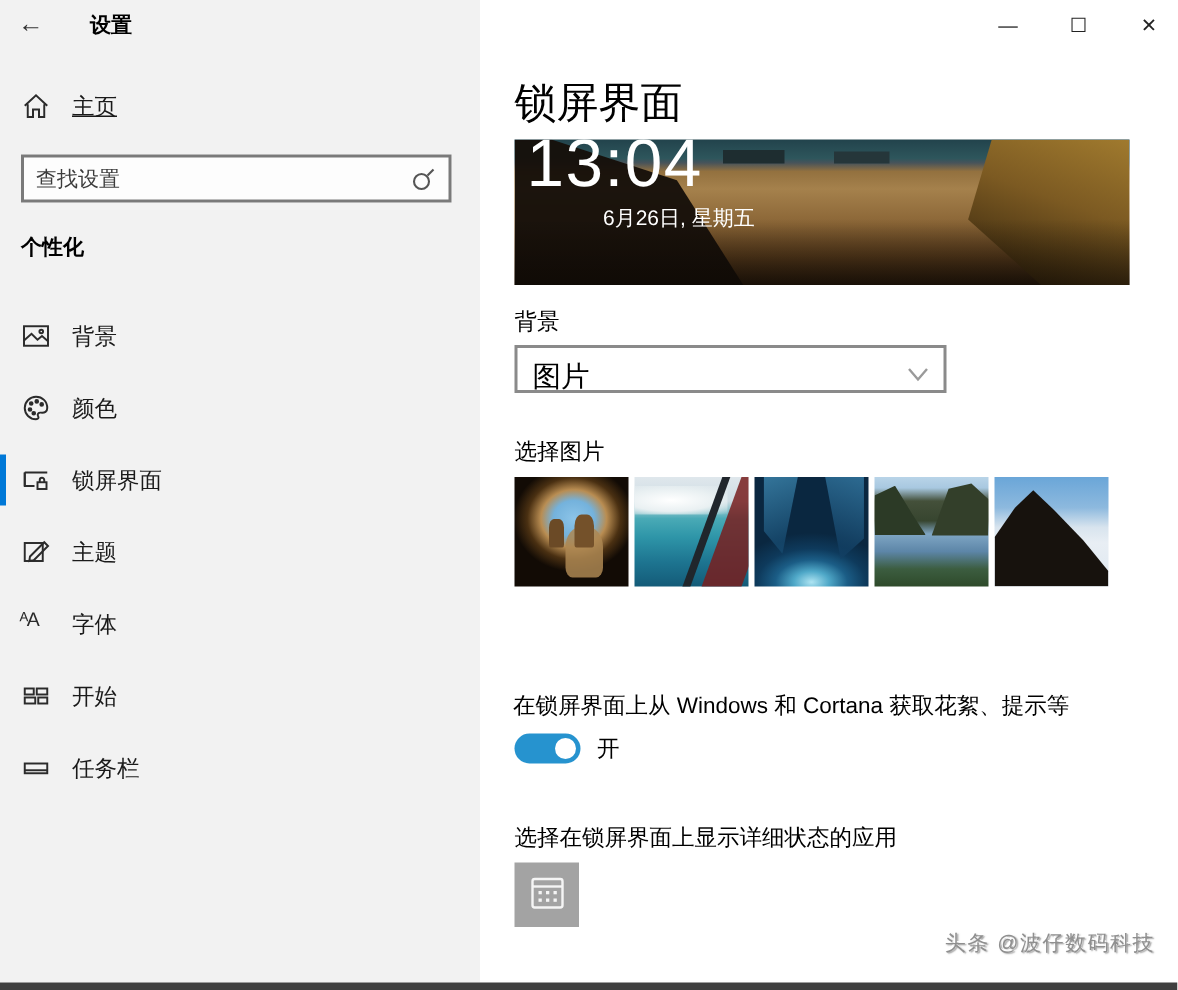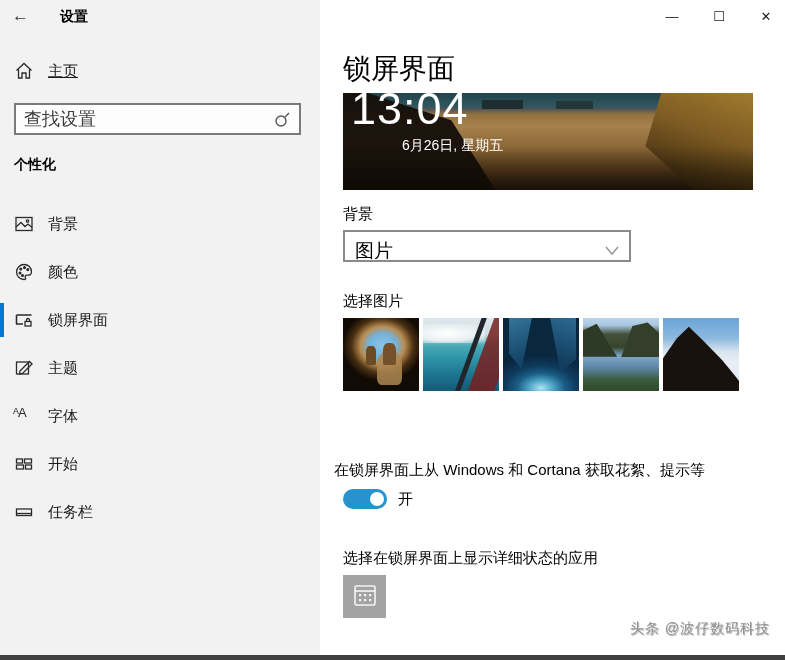--- a/index.html
+++ b/index.html
@@ -8,21 +8,21 @@
   #screen { position:relative; width:785px; height:660px; background:#fff; }
 
   
   #sidebar { position:absolute; left:0; top:0; width:320px; height:655px; background:#f2f2f2; }
   .back-btn { position:absolute; left:12px; top:6px; font-size:17px; color:#333; cursor:pointer; }
   .app-title { position:absolute; left:60px; top:8px; font-size:14px; font-weight:700; color:#000; }
   .home-row { position:absolute; left:0; top:58px; width:320px; height:30px; }
   .home-row .icon { position:absolute; left:14px; top:3px; }
   .home-row .lbl { position:absolute; left:48px; top:4px; font-size:15px;text-decoration:underline; }
   .searchbox { position:absolute; left:14px; top:103px; width:287px; height:32px; background:#fdfdfd; border:2px solid #7a7a7a; }
-  .searchbox input { position:absolute; left:8px; top:0; width:240px; height:28px; border:none; outline:none; background:transparent; font-size:18px; color:#333; font-family:inherit; }
+  .searchbox input { position:absolute; left:8px; top:0; width:240px; height:28px; border:none; outline:none; background:transparent; font-size:14px; color:#333; font-family:inherit; }
   .searchbox input::placeholder { color:#3c3c3c; opacity:1; }
   .searchbox .mag { position:absolute; right:8px; top:6px; }
   .section-head { position:absolute; left:14px; top:156px; font-size:14px; font-weight:700; color:#000; }
   .nav { position:absolute; left:0; top:200px; width:320px; }
   .nav-item { position:relative; width:320px; height:48px; cursor:pointer; }
   .nav-item .icon { position:absolute; left:14px; top:14px; width:20px; height:20px; }
   .nav-item .lbl { position:absolute; left:48px; top:15px; font-size:15px; color:#1a1a1a; }
   .nav-item.selected::before { content:""; position:absolute; left:0; top:7px; width:4px; height:34px; background:#0078d7; }
   svg.lineicon { stroke:#2b2b2b; fill:none; stroke-width:1.3; }
   .font-icon { position:absolute; left:13px; top:13px; font-size:13px; color:#2b2b2b; letter-spacing:-1px; }
@@ -69,21 +69,21 @@
   .t3::before { content:""; position:absolute; left:8%; top:0; width:30%; height:70%; background:linear-gradient(160deg,#3e88b0 0%,#16496e 80%); clip-path:polygon(0 0,100% 0,55% 100%,0 70%); opacity:.8; }
   .t3::after { content:""; position:absolute; right:4%; top:0; width:34%; height:75%; background:linear-gradient(200deg,#357ba5 0%,#123f63 80%); clip-path:polygon(0 0,100% 0,100% 75%,40% 100%); opacity:.8; }
   .t4 { background:linear-gradient(180deg,#b9d4e8 0%,#a8c8e0 10%,#44503a 22%,#37452f 40%,#7fa6c4 52%,#5d86a8 68%,#3c5d40 84%,#2e4a2a 100%); }
   .t4::before { content:""; position:absolute; left:0; top:8%; width:45%; height:45%; background:#2c3a26; clip-path:polygon(0 100%,0 20%,40% 0,75% 60%,100% 100%); }
   .t4::after { content:""; position:absolute; right:0; top:6%; width:50%; height:48%; background:#333f2a; clip-path:polygon(0 100%,30% 10%,70% 0,100% 30%,100% 100%); }
   .t5 { background:linear-gradient(180deg,#6aa6d8 0%,#8db9de 28%,#d8e4ee 46%,#e8eef4 60%,#dfe8f0 100%); }
   .t5::after { content:""; position:absolute; left:0; top:0; width:100%; height:100%; background:#17120d; clip-path:polygon(0 100%,0 55%,18% 28%,34% 12%,52% 30%,78% 58%,100% 86%,100% 100%); }
 
   .browse-btn { position:absolute; left:23px; top:403px; width:88px; height:29px; background:#cccccc; border:none; font-size:15px; color:#000; font-family:inherit; cursor:pointer; }
 
-  .spotlight-text { position:absolute; left:14px; top:461px; width:420px; font-size:15px; color:#000; }
+  .spotlight-text { position:absolute; left:22px; top:461px; width:420px; font-size:15px; color:#000; }
   .toggle { position:absolute; left:23px; top:489px; width:44px; height:20px; border-radius:10px; background:#2693cf; cursor:pointer; }
   .toggle .knob { position:absolute; right:3px; top:3px; width:14px; height:14px; border-radius:50%; background:#fff; }
   .toggle-state { position:absolute; left:78px; top:490px; font-size:15px; color:#000; }
 
   .status-label { position:absolute; left:23px; top:549px; width:420px; font-size:15px; color:#000; }
   .app-slot { position:absolute; left:23px; top:575px; width:43px; height:43px; background:#a3a3a3; border:none; cursor:pointer; display:flex; align-items:center; justify-content:center; }
 
   .watermark { position:absolute; right:15px; top:620px; font-size:14px; font-weight:400; color:#8f8f8f;
     text-shadow:-1px -1px 0 rgba(255,255,255,.9), 1px 1px 1px rgba(90,90,90,.6); letter-spacing:1px;margin-left:44px; }
 

